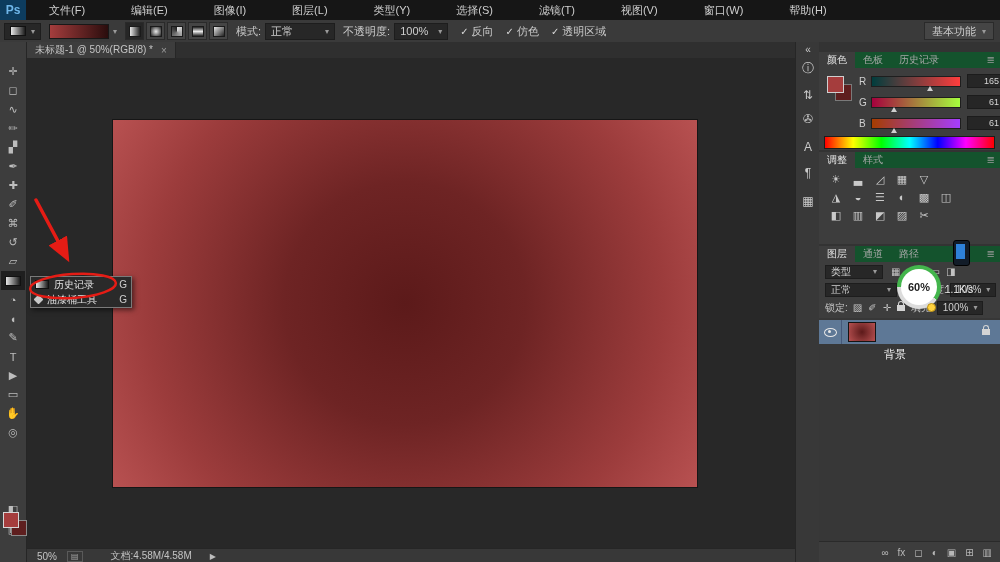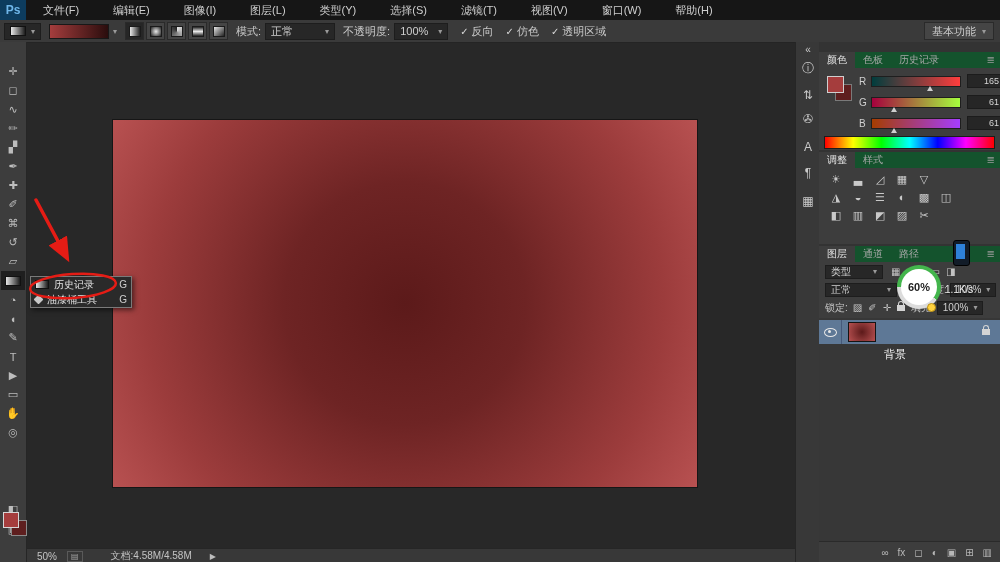--- a/index.html
+++ b/index.html
@@ -3,21 +3,21 @@
 <meta charset="utf-8">
 <style>
   html,body{margin:0;padding:0;background:#111;}
   #app{position:relative;width:1000px;height:562px;overflow:hidden;background:#282828;
        font-family:"Liberation Sans","DejaVu Sans",sans-serif;color:#c8c8c8;font-size:11px;}
   .abs{position:absolute;}
   
   .menubar{left:0;top:0;width:1000px;height:20px;background:#161616;display:flex;align-items:flex-end;}
   .pslogo{width:26px;height:20px;background:#0d3c5e;color:#6fb6e9;font-weight:bold;font-size:12px;
           display:flex;align-items:center;justify-content:center;}
-  .menu-item{padding:0 17px;line-height:20px;color:#cfcfcf;cursor:default;white-space:nowrap;}
+  .menu-item{padding:0 23px;line-height:20px;color:#cfcfcf;cursor:default;white-space:nowrap;}
   
   .optionsbar{left:0;top:20px;width:1000px;height:22px;background:#3a3a3a;border-bottom:1px solid #242424;
               display:flex;align-items:center;}
   .og{display:flex;align-items:center;margin-left:8px;gap:4px;white-space:nowrap;}
   .dd{height:15px;background:#272727;border:1px solid #1d1d1d;display:flex;align-items:center;
       padding:0 5px;color:#cfcfcf;gap:5px;}
   .dda{font-size:8px;color:#9a9a9a;}
   .grad-preview{width:58px;height:13px;border:1px solid #181818;background:linear-gradient(90deg,#a53d3d,#2a0d0d);}
   .type-btn{width:17px;height:16px;border:1px solid #2a2a2a;background:#454545;display:flex;align-items:center;justify-content:center;}
   .type-btn.sel{background:#262626;}
@@ -177,20 +177,26 @@
     <div class="chk">
       <span class="tick">✓</span>
       <span>透明区域</span>
     </div>
     <div class="ws-btn">
       <span>基本功能</span>
       <span class="dda">▾</span>
     </div>
   </div>
 
+  <div class="abs tabbar">
+    <div class="doctab">
+      <span>未标题-1 @ 50%(RGB/8) *</span>
+      <span class="x">×</span>
+    </div>
+  </div>
 
   <div class="abs toolbar">
     <div class="tool" style="top:20px;">
         <span>✛</span>
       </div>
     <div class="tool" style="top:39px;">
         <span>◻</span>
       </div>
     <div class="tool" style="top:58px;">
         <span>∿</span>

